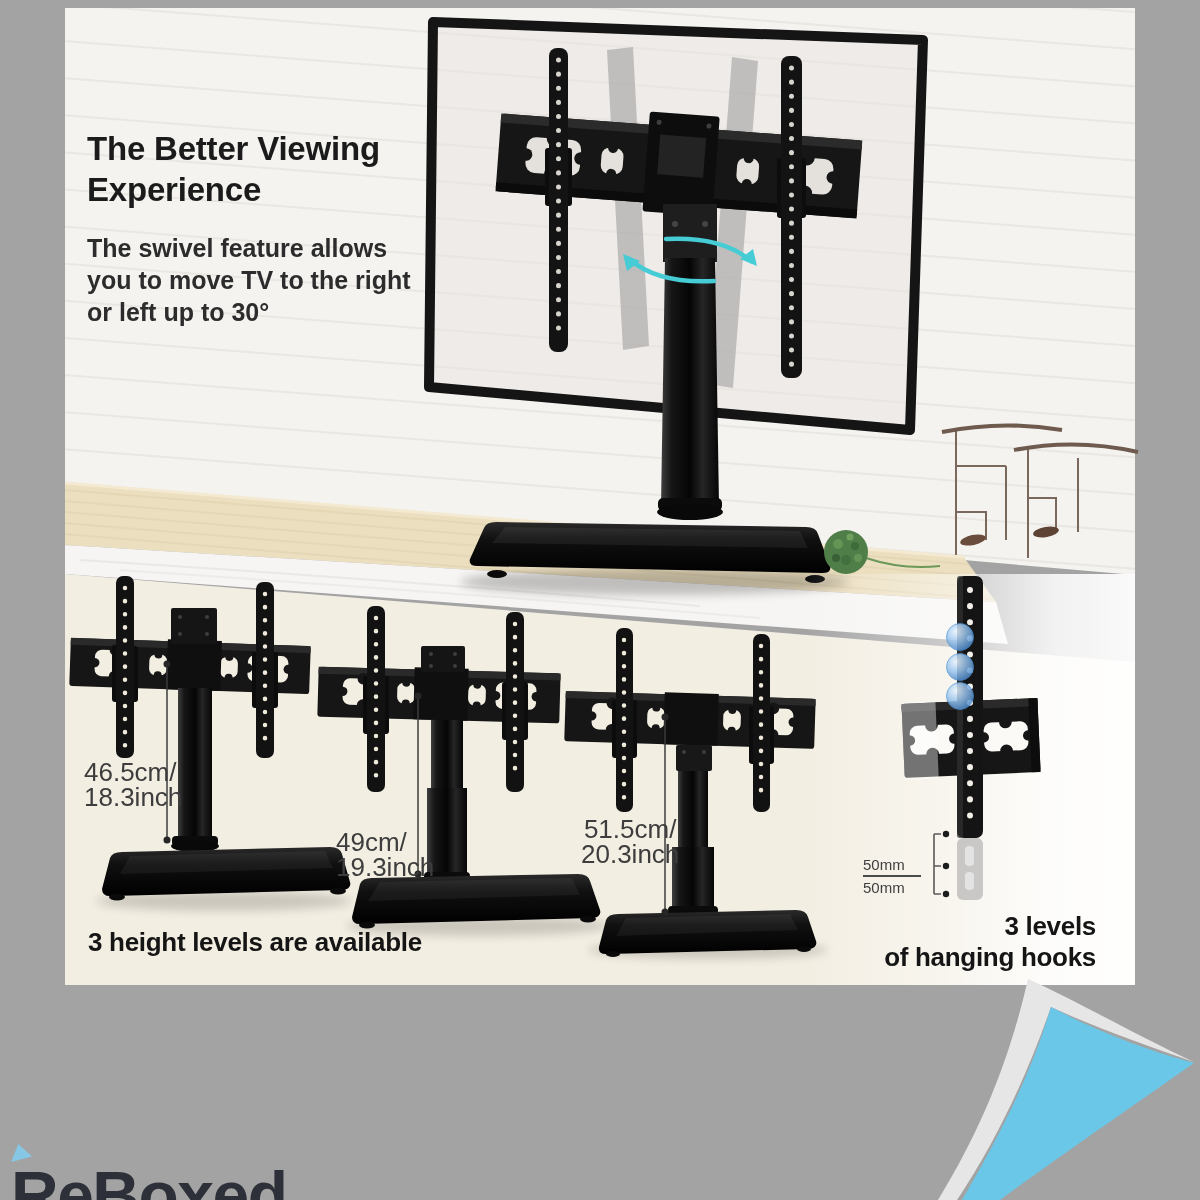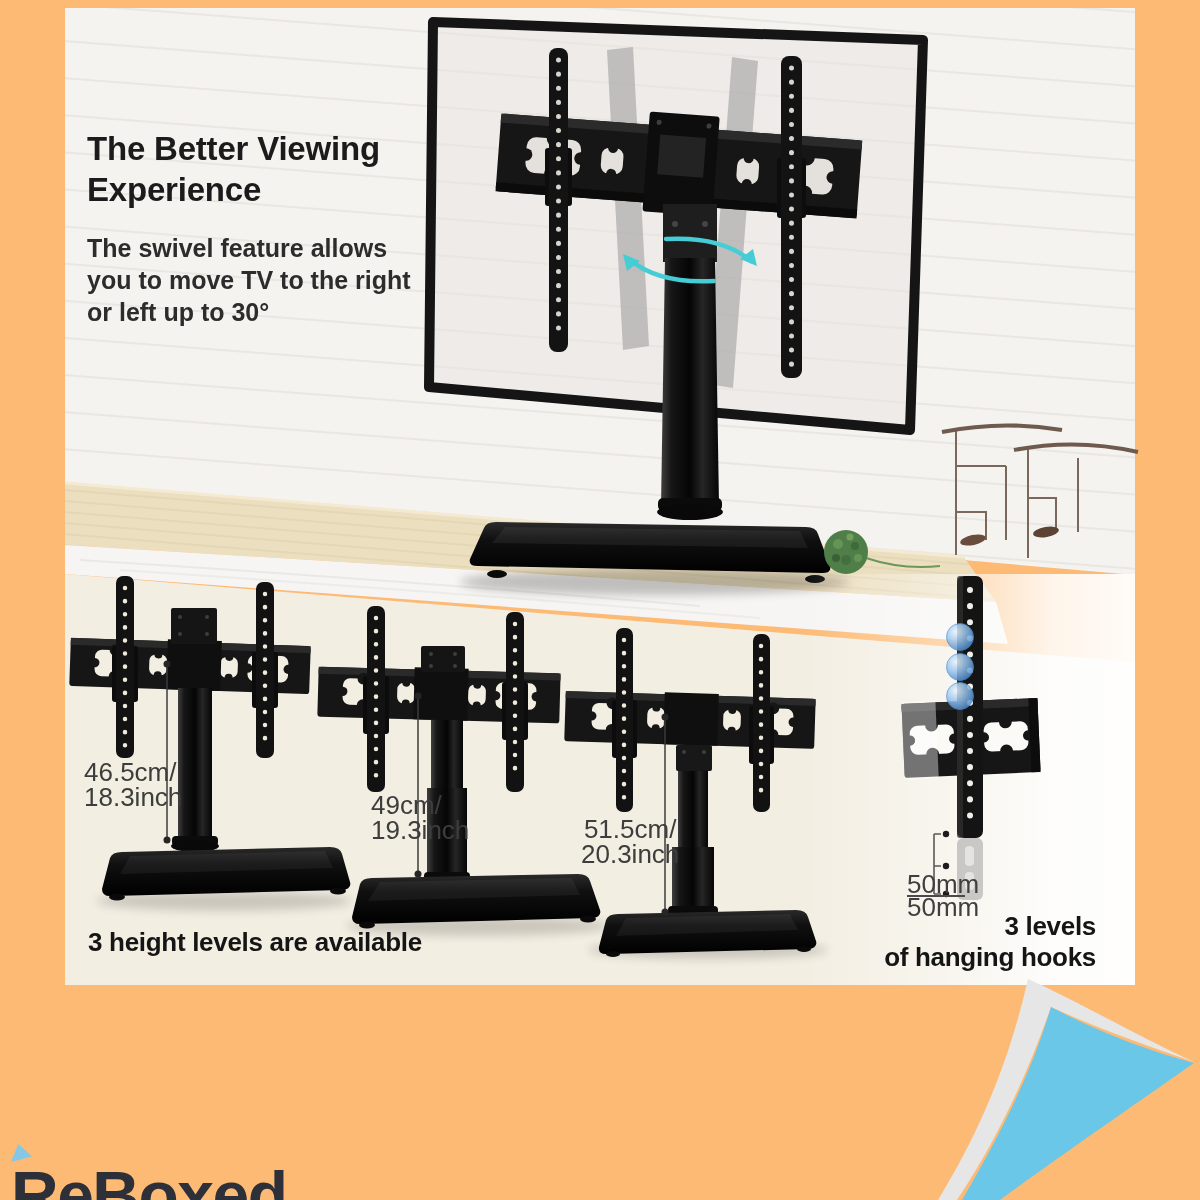--- a/index.html
+++ b/index.html
@@ -1,30 +1,30 @@
 <!DOCTYPE html>
 <html style="--accent-cyan: #45ccd5; --hook-blue: #4a8fd3; --curl-blue: #6ac7e8; --panel-cream: #f3eee2; --wood: #ecdfc0; --metal-black: #161616;"><head>
 <meta charset="utf-8">
 <style>
   html,body{margin:0;padding:0;background:#fff;}
-  .canvas{position:relative;width:1200px;height:1200px;overflow:hidden;background:#fdba74;
+  .canvas{position:relative;width:1200px;height:1200px;overflow:hidden;background:#a3a3a3;
           font-family:"Liberation Sans", sans-serif;}
   .canvas svg{position:absolute;left:0;top:0;z-index:1;}
   .txt{position:absolute;z-index:3;white-space:nowrap;}
   .intro-title{left:87px;top:128px;font-size:33px;font-weight:700;line-height:41px;
                color:#1b1b1b;letter-spacing:-.2px;}
   .intro-body{left:87px;top:232px;font-size:25px;line-height:32px;color:#2c2c2c;font-weight:bold;}
   .dim-label{font-size:26px;line-height:25px;color:#3d3d3d;}
   .dim-1{left:84px;top:760px;}
-  .dim-2{left:336px;top:793px;margin-left:35px;}
+  .dim-2{left:336px;top:830px;}
   .dim-3{left:581px;top:817px;text-align:center;}
   .caption{font-size:26px;font-weight:700;color:#151515;letter-spacing:-.3px;}
   .cap-heights{left:88px;top:927px;}
   .cap-hooks{left:840px;top:911px;width:256px;text-align:right;line-height:31px;white-space:normal;}
-  .mm-block{left:863px;top:874px;font-size:26px;line-height:21px;color:#3f3f3f;width:58px;margin-left:44px;}
+  .mm-block{left:863px;top:854px;font-size:15px;line-height:21px;color:#3f3f3f;width:58px;}
   .mm-block .mm2{display:block;border-top:2px solid #4a4a4a;}
   .mm-block .mm1{display:block;}
   .logo{left:11px;top:1142px;font-size:66px;font-weight:700;color:#2d3038;
         letter-spacing:-1.5px;line-height:50px;z-index:3;margin-top:28px;}
   .logo-tri{position:absolute;left:11px;top:1144px;width:21px;height:18px;z-index:4;
             background:#85c7e5;clip-path:polygon(0 100%, 35% 0, 100% 70%);}
 </style>
 </head>
 <body>
 

